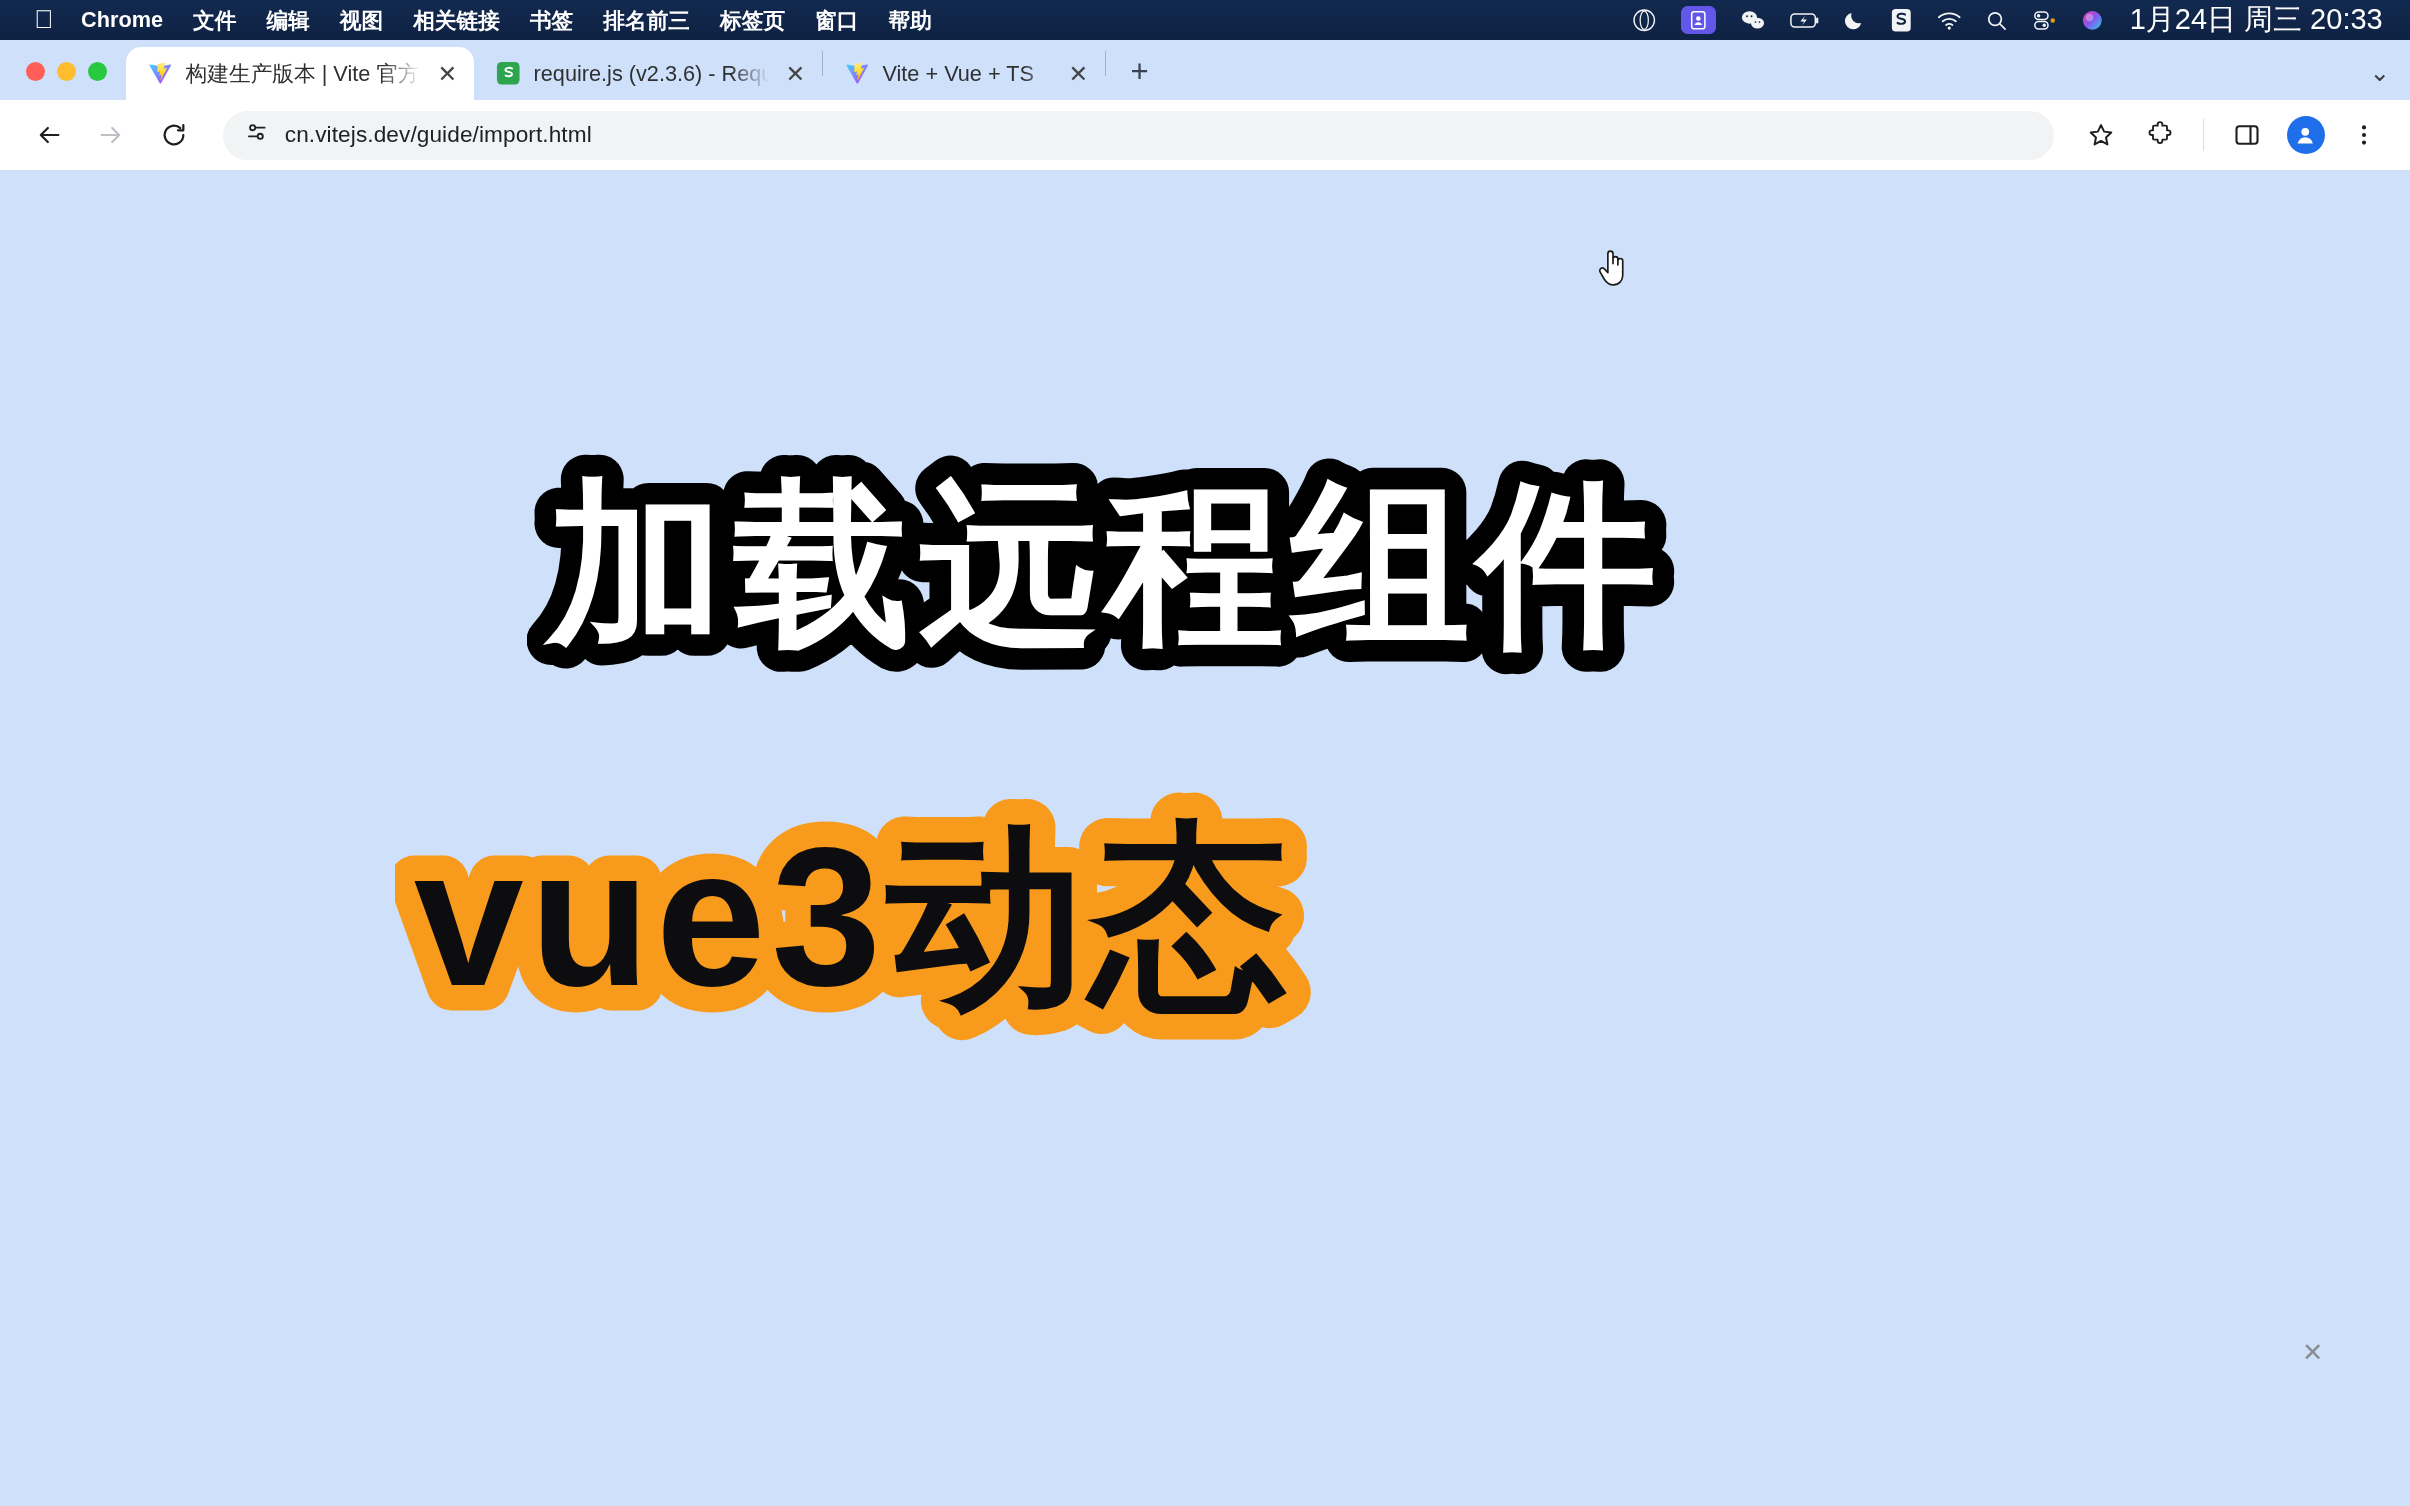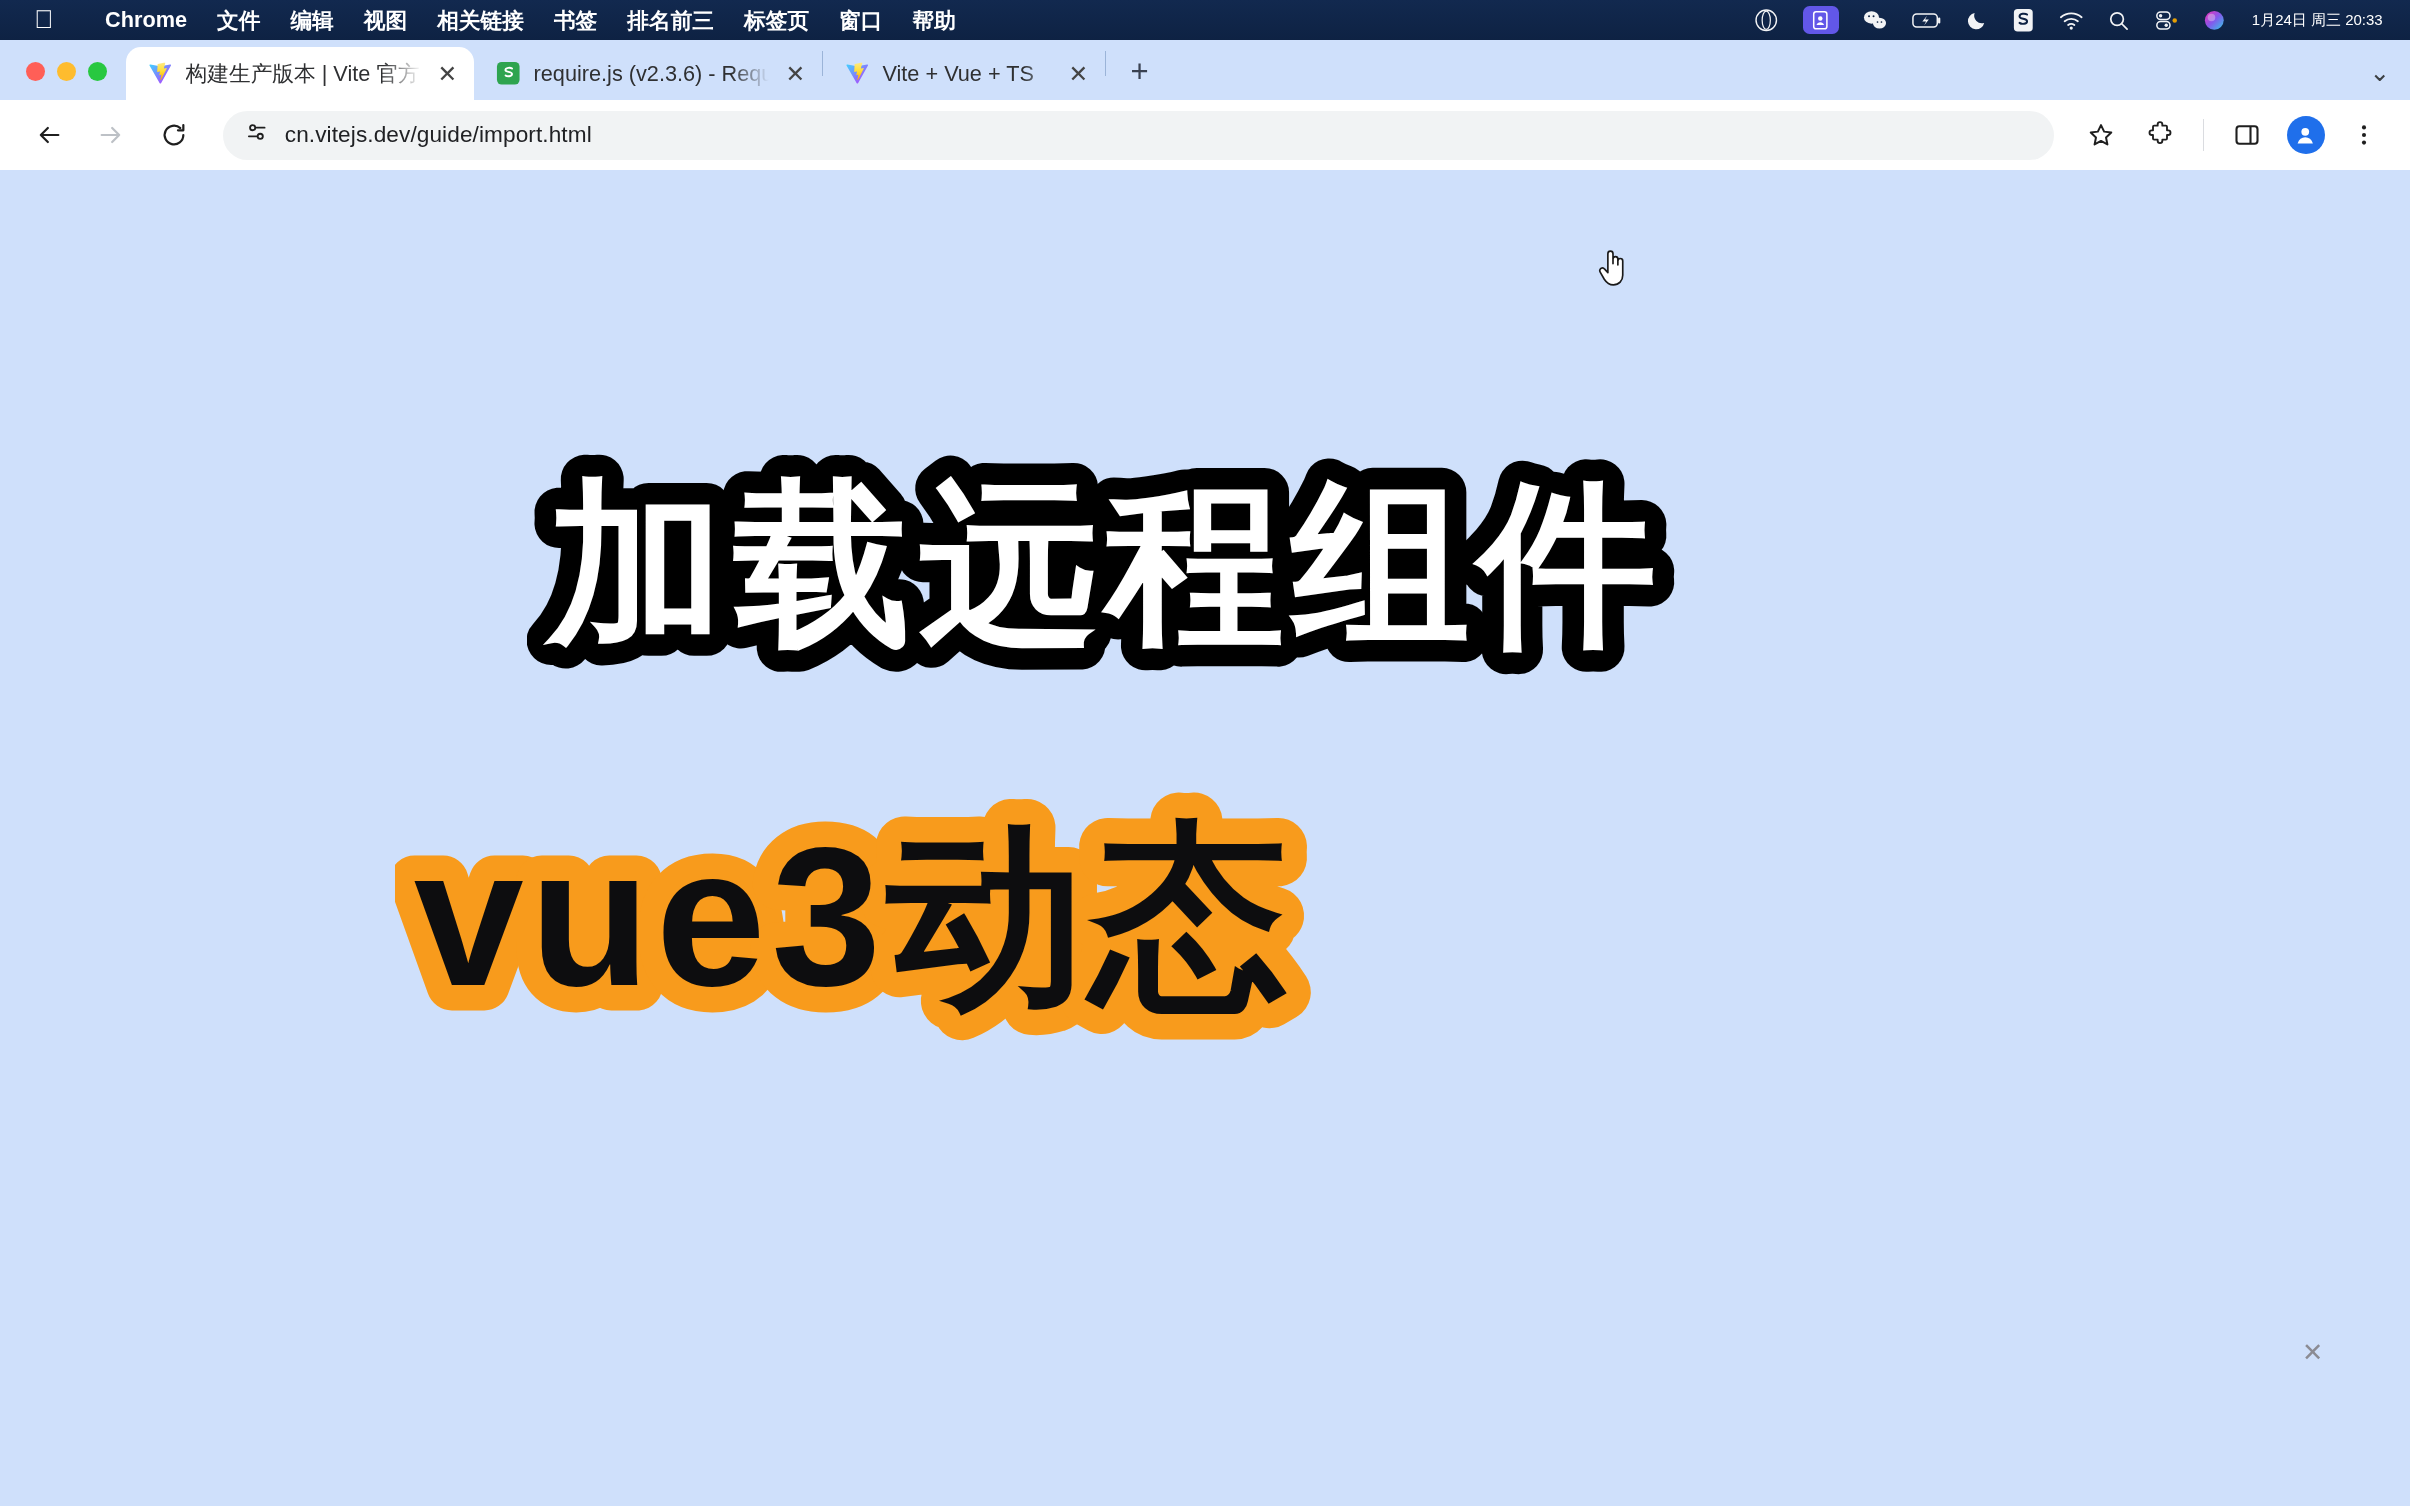--- a/index.html
+++ b/index.html
@@ -10,30 +10,30 @@
   }
 
   
   #macbar{
     position:absolute; top:0; left:0; width:2411px; height:40px;
     background:linear-gradient(180deg,#12294f 0%,#0e2243 100%);
     display:flex; align-items:center; color:#fff; font-size:21.7px;
     padding:0 17px; z-index:60;
   }
   #macbar .mitem{ margin-right:30px; white-space:nowrap; font-weight:700; }
-  #macbar .mitem.bold{ font-weight:700;margin-left:24px; }
+  #macbar .mitem.bold{ font-weight:700; }
   #macbar .apple{ font-size:25.4px; margin-right:28px; margin-left:17px; line-height:1; }
   #macbar .spacer{ flex:1 1 auto; }
   #macbar .tray{ display:flex; align-items:center; gap:24.5px; padding-right:11.3px; }
   #macbar .tico{ font-size:21.7px; line-height:1; opacity:.95; display:flex; align-items:center; justify-content:center; }
   #macbar .tico svg{ display:block; }
   #macbar .tray .hl{
     background:#6257e8; border-radius:6.6px; padding:2.8px 6.6px; display:flex; align-items:center;
   }
-  #macbar .clock{ font-size:15px; white-space:nowrap; margin-left:2px; }
+  #macbar .clock{ font-size:29px; white-space:nowrap; margin-left:2px; }
 
   
   #chrome{
     position:absolute; top:40px; left:0; width:2411px; height:1467px;
     background:#cfe0fb; z-index:10;
   }
   #tabstrip{ position:relative; height:60px; display:flex; align-items:flex-end; }
   #lights{ display:flex; align-items:center; gap:12.2px; padding:0 19px 19px 26px; }
   .light{ width:19px; height:19px; border-radius:50%; }
   .l-red{ background:#ff5f57; } .l-yel{ background:#febc2e; } .l-grn{ background:#28c840; }

